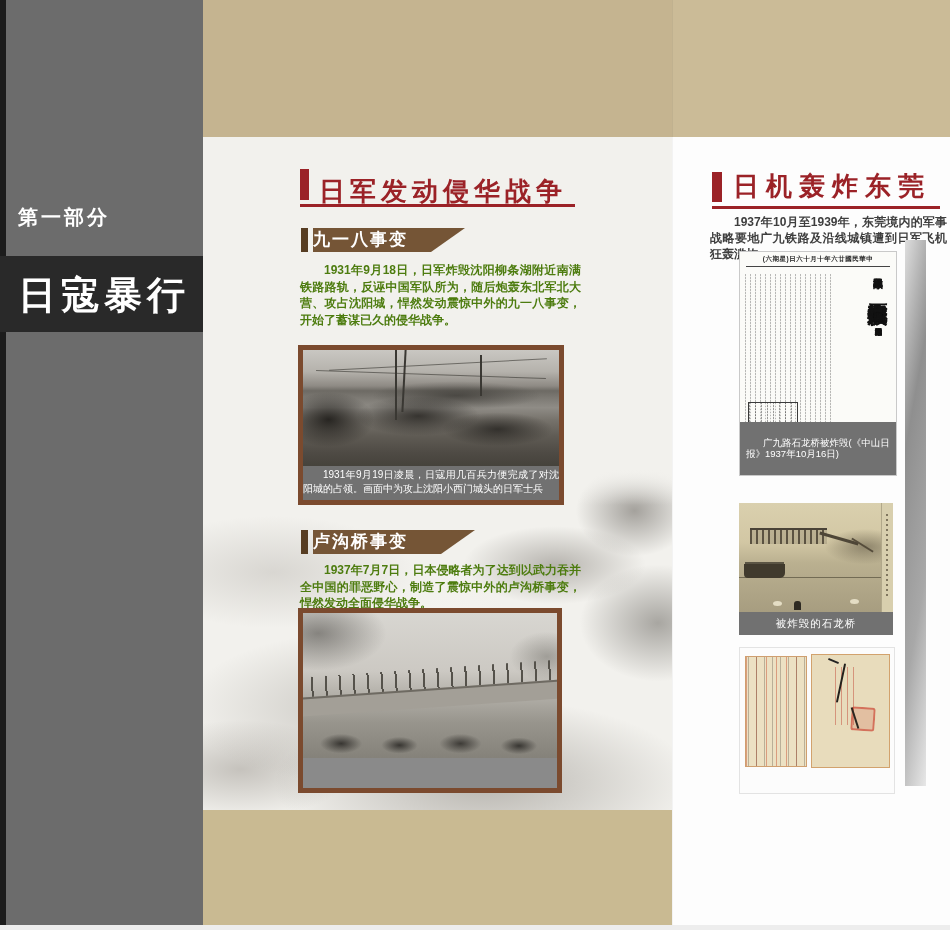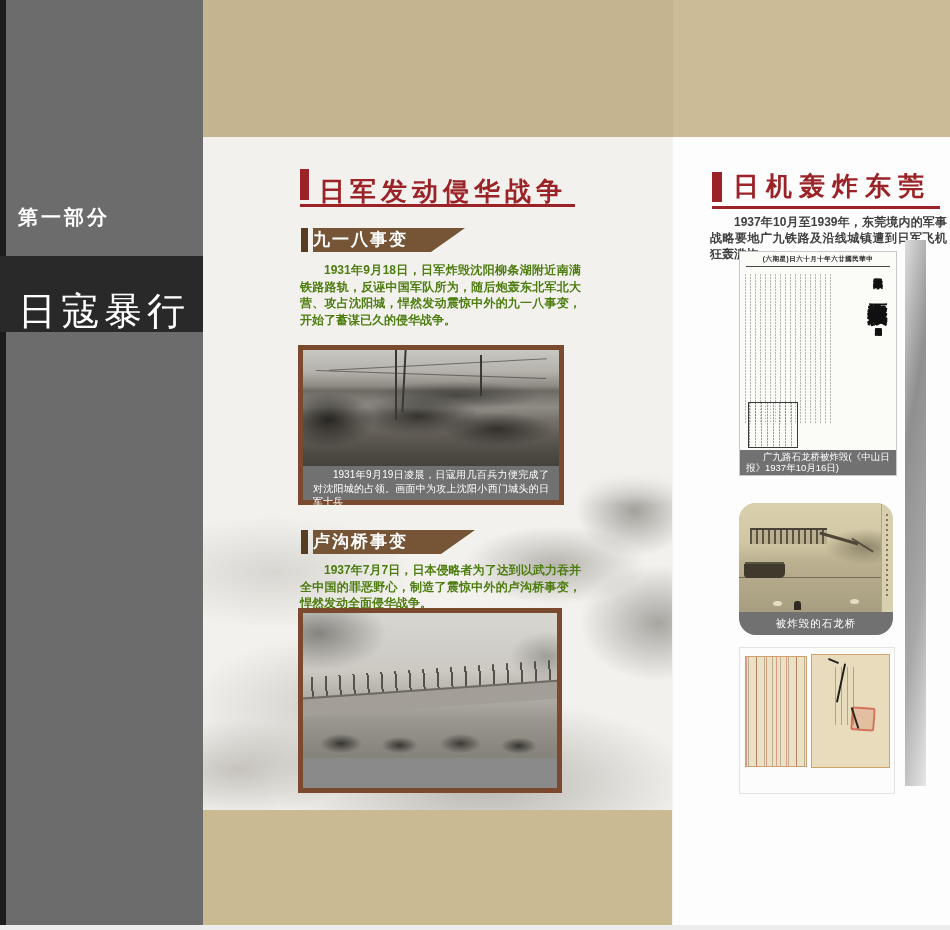--- a/index.html
+++ b/index.html
@@ -5,21 +5,21 @@
   html,body{margin:0;padding:0;background:#fff;}
   .stage{position:relative;width:950px;height:930px;overflow:hidden;
          font-family:"Liberation Sans","DejaVu Sans",sans-serif;background:#fff;}
   .abs{position:absolute;}
 
   
   .left-strip{left:0;top:0;width:6px;height:930px;background:#1c1c1c;}
   .sidebar{left:6px;top:0;width:197px;height:930px;background:#6c6c6c;}
   .part-label{left:18px;top:204px;color:#fff;font-size:20px;font-weight:600;letter-spacing:3px;}
   .dark-band{left:0;top:256px;width:203px;height:76px;background:#292929;}
-  .sidebar-title{left:18px;top:286px;color:#fff;font-size:38px;font-weight:normal;letter-spacing:5px;white-space:nowrap;}
+  .sidebar-title{left:18px;top:270px;color:#fff;font-size:38px;font-weight:bold;letter-spacing:5px;white-space:nowrap;}
   .sidebar-para{left:11px;top:356px;width:177px;color:#f7f7f7;font-size:11.5px;line-height:17.8px;
                 font-weight:600;text-align:justify;text-indent:2em;}
 
   
   .tan-top-c{left:203px;top:0;width:469px;height:137px;background:#c5b490;}
   .tan-top-r{left:672px;top:0;width:278px;height:137px;background:#cbbb97;border-left:1px solid rgba(0,0,0,.05);}
   .tan-bottom{left:203px;top:810px;width:469px;height:120px;background:#c9ba92;}
 
   
   .center-panel{left:203px;top:137px;width:469px;height:673px;background:#f2f1ed;}
@@ -43,21 +43,21 @@
   .banner-bar{width:7px;height:24px;background:#573d22;}
   .banner{height:24px;background:#755536;clip-path:polygon(0 0,100% 0,calc(100% - 34px) 100%,0 100%);}
   .banner span{display:block;color:#fff;font-size:17px;font-weight:bold;
                letter-spacing:2px;line-height:24px;white-space:nowrap;}
   .body-para{font-size:12px;line-height:16.5px;font-weight:600;color:#4d7c0f;
              text-align:justify;text-indent:2em;}
 
   
   .frame{border:5px solid #7b4a2e;background:#8a8a8a;box-sizing:border-box;}
   .cap{position:absolute;left:0;right:0;bottom:0;background:#717171;color:#fff;}
-  .cap-2l{height:30px;font-size:10px;line-height:13.5px;padding:2px 10px;text-align:justify;text-indent:2em;}
+  .cap-2l{height:30px;font-size:10px;line-height:13.5px;padding:2px 0;text-align:justify;text-indent:2em;}
   .cap-1l{height:30px;font-size:11px;line-height:30px;text-align:center;letter-spacing:1px;}
 
   .p1{position:absolute;left:0;top:0;width:256px;height:120px;overflow:hidden;background:
       radial-gradient(ellipse 70px 42px at 10% 58%,rgba(25,23,20,.85),transparent 65%),
       radial-gradient(ellipse 95px 30px at 45% 55%,rgba(30,28,25,.75),transparent 65%),
       radial-gradient(ellipse 85px 26px at 76% 66%,rgba(28,26,23,.7),transparent 65%),
       radial-gradient(ellipse 130px 22px at 60% 38%,rgba(45,43,39,.6),transparent 65%),
       linear-gradient(180deg,#c9c7c2 0%,#b5b2ac 18%,#8e8a84 30%,#6d6a64 34%,#7d7a74 40%,#8f8c86 48%,#77736c 58%,#5f5b54 72%,#4e4a44 86%,#434039 100%);}
   .pole{position:absolute;width:2px;background:#3a3833;}
   .wire{position:absolute;height:1px;background:rgba(55,53,48,.6);}
@@ -89,26 +89,26 @@
   .np-kicker{font-size:9.5px;font-weight:bold;}
   .np-main{font-size:20px;font-weight:900;}
   .np-sub1{font-size:9px;font-weight:bold;}
   .np-sub2{font-size:7.5px;}
   .np-body{position:absolute;left:5px;top:22px;width:88px;height:150px;opacity:.55;background:
      repeating-linear-gradient(0deg,rgba(251,251,248,.75) 0 1px,transparent 1px 3px),
      repeating-linear-gradient(90deg,rgba(30,30,30,.55) 0 1px,transparent 1px 5px);}
   .np-adbox{position:absolute;left:8px;top:150px;width:48px;height:44px;border:1px solid #3a3a3a;background:
      repeating-linear-gradient(0deg,rgba(251,251,248,.8) 0 1px,transparent 1px 3px),
      repeating-linear-gradient(90deg,rgba(40,40,40,.45) 0 1px,transparent 1px 6px);}
-  .np-cap{height:23px;font-size:9.5px;line-height:11px;padding:1px 6px;text-align:left;text-indent:1.8em;}
+  .np-cap{height:23px;font-size:9.5px;line-height:11px;padding:15px 6px;text-align:left;text-indent:1.8em;}
 
   .fold-shadow{left:905px;top:240px;width:21px;height:546px;
      background:linear-gradient(100deg,#dedede 0%,#8f8f8f 32%,#a8a8a8 68%,#e7e7e7 100%);}
 
-  .midphoto{left:739px;top:503px;width:154px;height:132px;background:#cfc4a1;overflow:hidden;border-radius:17px;}
+  .midphoto{left:739px;top:503px;width:154px;height:132px;background:#cfc4a1;overflow:hidden;}
   .mp-img{position:absolute;left:0;top:0;width:100%;height:109px;background:
      radial-gradient(ellipse 60px 26px at 82% 40%,rgba(90,82,64,.55),transparent 68%),
      linear-gradient(180deg,#dad0ae 0%,#d2c7a4 36%,#bab090 55%,#a79d80 100%);}
   .mp-strip{position:absolute;right:0;top:0;width:11px;height:109px;background:#d8cfae;
      border-left:1px solid rgba(120,110,85,.4);}
   .mp-strip i{position:absolute;left:4px;top:8px;width:2px;height:85px;display:block;background:
      repeating-linear-gradient(0deg,rgba(90,80,60,.7) 0 2px,transparent 2px 5px);}
   .mp-truss{position:absolute;left:7%;top:23%;width:50%;height:13%;border-top:2px solid #4a4337;background:
      repeating-linear-gradient(90deg,rgba(70,62,48,.85) 0 2px,rgba(86,78,62,.2) 2px 6px);}
   .mp-fall1{position:absolute;left:52%;top:31%;width:26%;height:3px;background:#4e4637;transform:rotate(16deg);}

